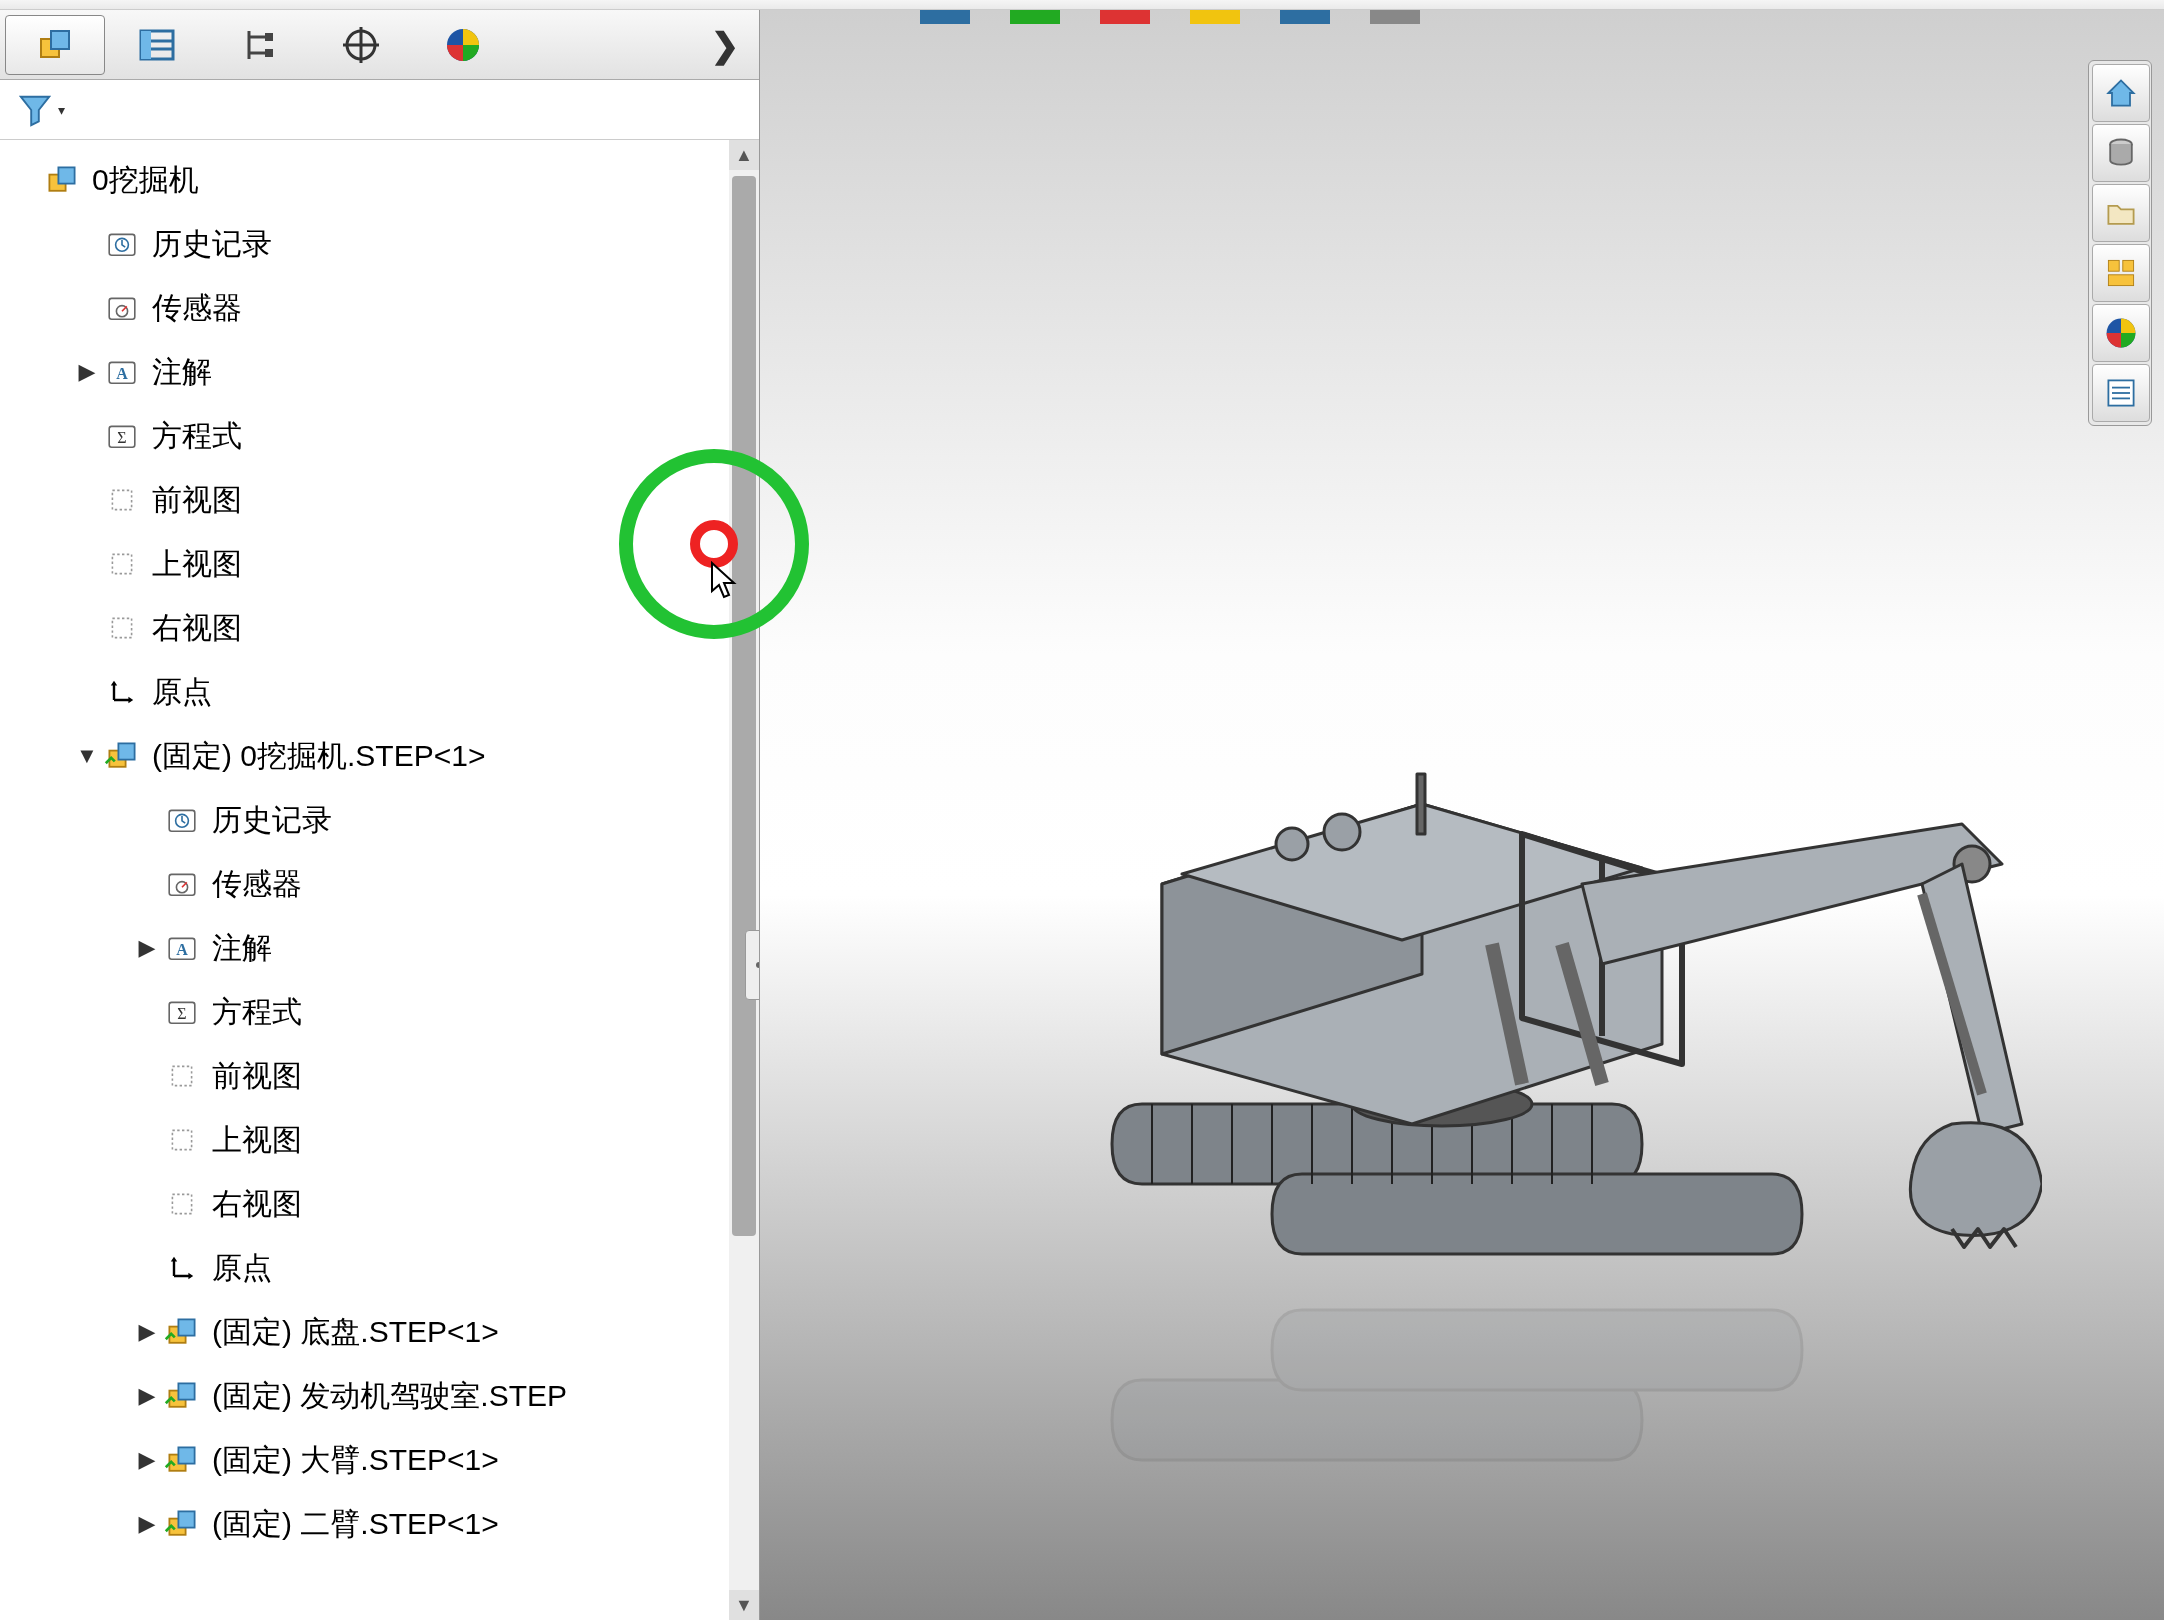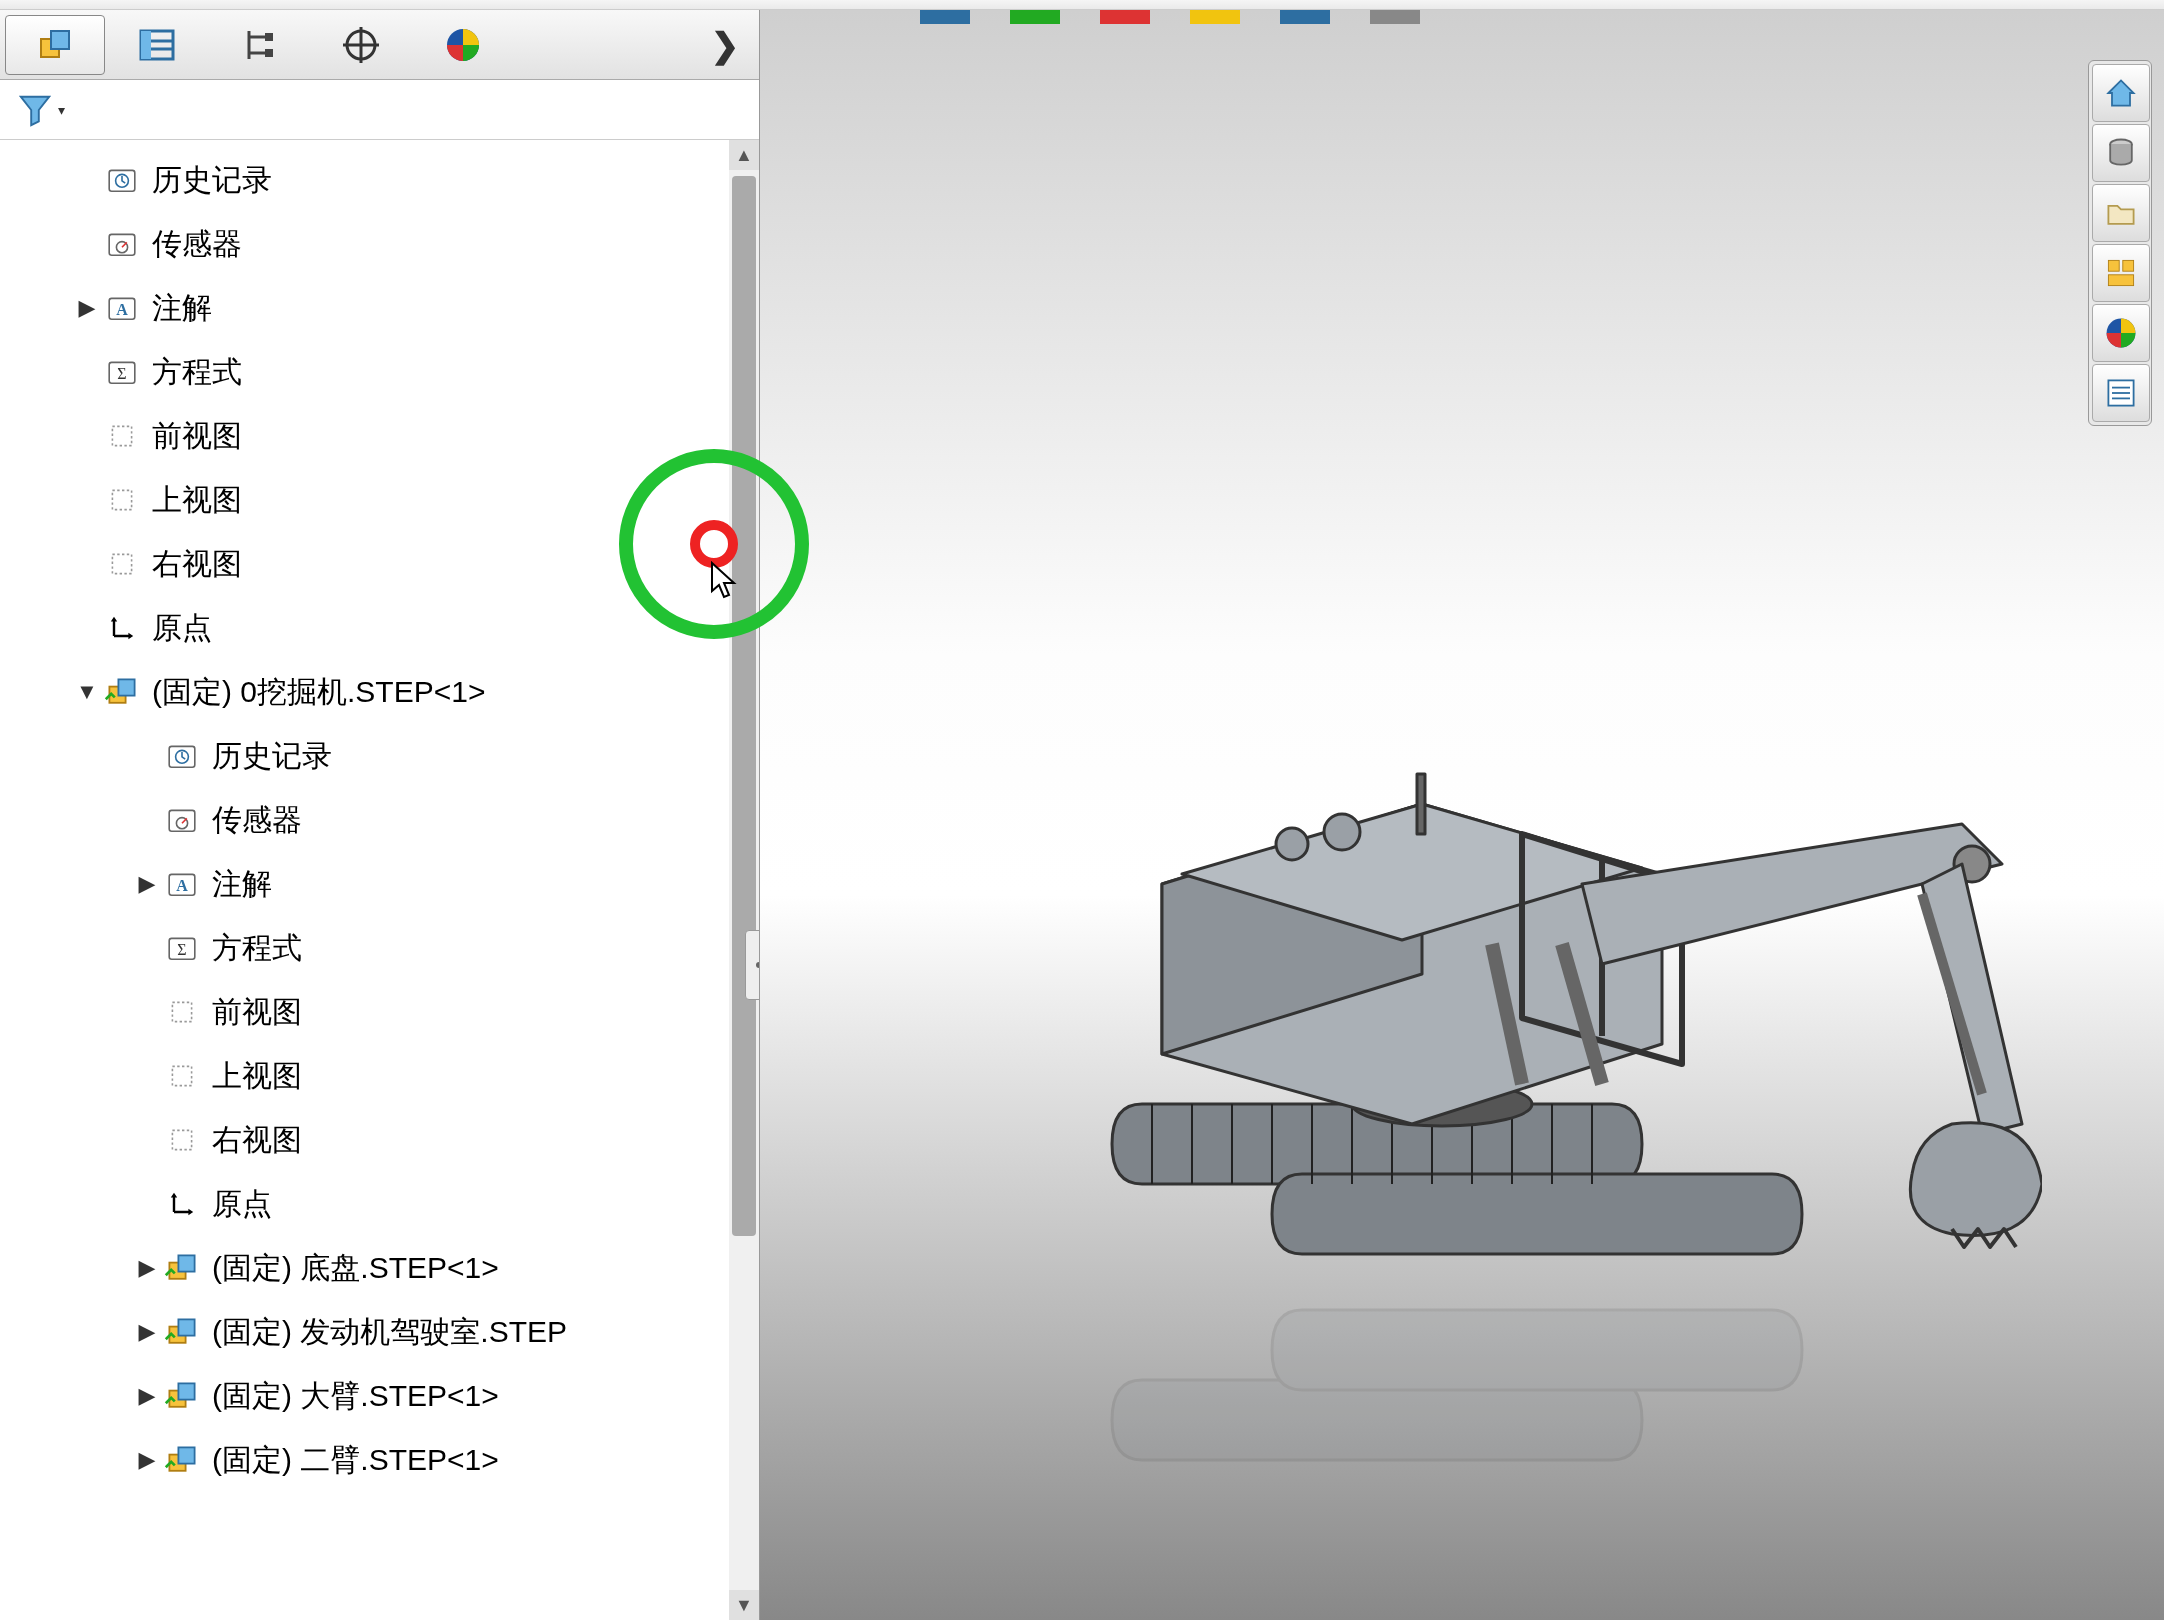--- a/index.html
+++ b/index.html
@@ -289,20 +289,30 @@
         <svg width="38" height="38" viewBox="0 0 40 40">
           <path d="M5 6 h30 l-11 14 v12 l-8 4 v-16 z" fill="#6fb8e8" stroke="#2d6ea1" stroke-width="2"></path>
         </svg>
       </span>
       <span class="filter-drop">▾</span>
     </div>
 
     <div class="tree-scroll">
       <div class="tree">
 
+        <div class="tree-row indent0">
+          <span class="exp none">▶</span>
+          <span class="ico">
+            <svg width="36" height="36" viewBox="0 0 40 40">
+                <rect x="6" y="14" width="18" height="18" fill="#f7c23c" stroke="#b07e12" stroke-width="2"></rect>
+                <rect x="16" y="6" width="18" height="18" fill="#6fb8e8" stroke="#2d6ea1" stroke-width="2"></rect>
+              </svg>
+          </span>
+          <span>0挖掘机</span>
+        </div>
 
         <div class="tree-row indent1">
           <span class="exp none">▶</span>
           <span class="ico">
               <svg width="32" height="32" viewBox="0 0 40 40">
                 <rect x="4" y="8" width="32" height="26" rx="3" fill="#fff" stroke="#666" stroke-width="2"></rect>
                 <circle cx="20" cy="21" r="8" fill="none" stroke="#2d6ea1" stroke-width="2"></circle>
                 <path d="M20 15 v6 l4 3" stroke="#2d6ea1" stroke-width="2" fill="none"></path>
               </svg>
             </span>

